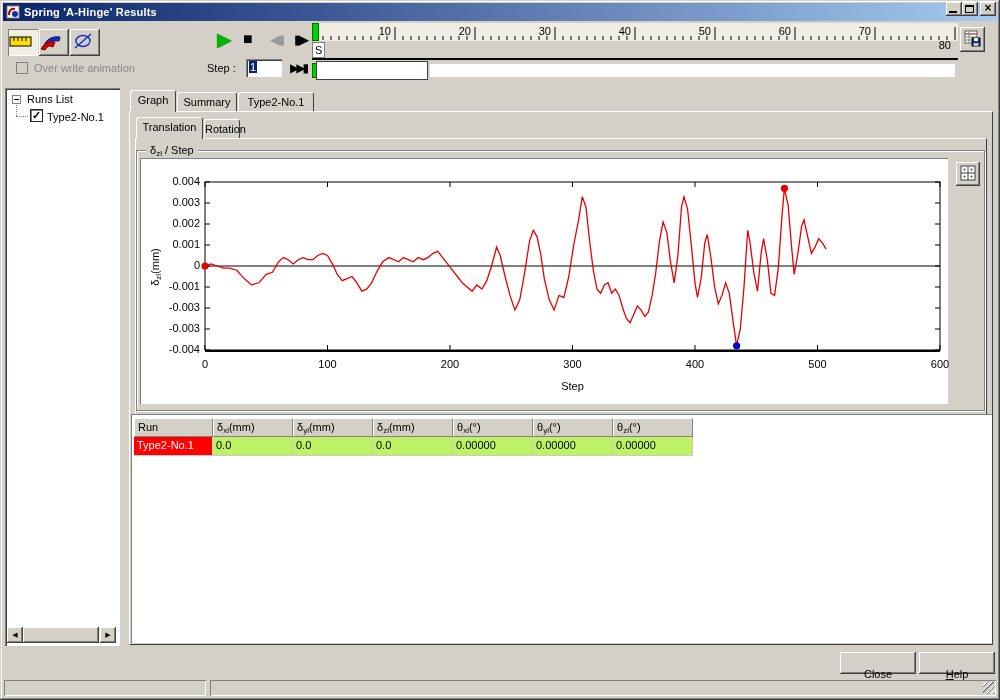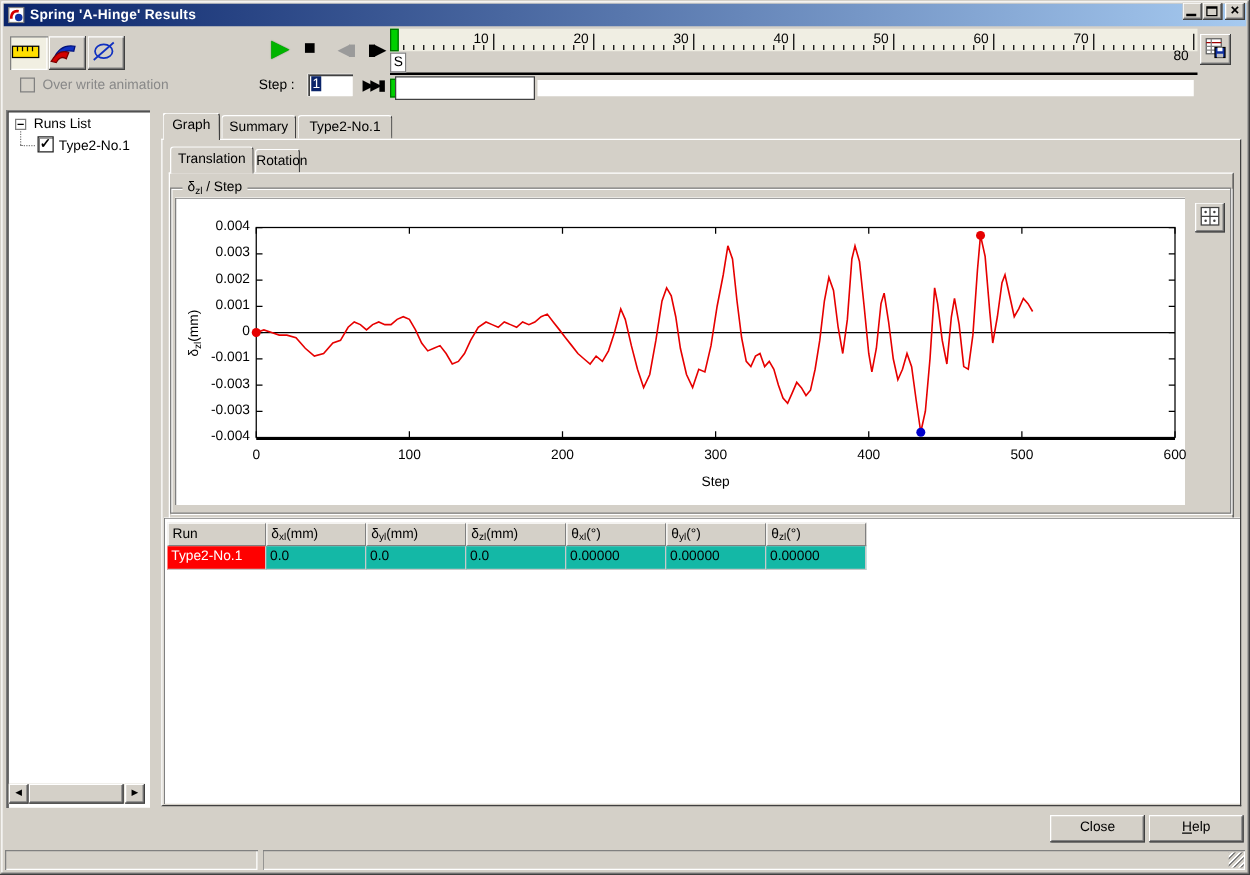--- a/index.html
+++ b/index.html
@@ -79,25 +79,25 @@
   .annot { position:absolute; right:12px; text-align:right; font-size:11px; white-space:pre; }
   .sb { font-size:8px; vertical-align:-2px; }
   
   .tblpanel { left:131px; top:414px; width:861px; height:229px; background:#fff;
     box-shadow: inset 1px 1px #808080; }
   .rtable { left:134px; top:418px; display:flex; flex-direction:column; }
   .trow { display:flex; }
   .hcell { height:19px; background:#d4d0c8; padding:2px 3px 0;
     border-top:1px solid #fff; border-left:1px solid #fff;
     border-right:1px solid #808080; border-bottom:1px solid #808080; }
-  .dcell { height:19px; background:#14b8a6; padding:2px 3px 0;
+  .dcell { height:19px; background:#bef264; padding:2px 3px 0;
     border-right:1px solid #c8c8c8; border-bottom:1px solid #c8c8c8; }
   .runcell { background:#ff0000; color:#fff; }
   
-  .footbtn { width:76px; height:22px; padding-top:4px; }
+  .footbtn { width:76px; height:22px; padding-top:16px; }
   .statuspanel { height:16px; background:#d4d0c8;
     box-shadow: inset 1px 1px #808080, inset -1px -1px #ffffff; }
   .grip { right:5px; top:682px; width:12px; height:12px;
     background: repeating-linear-gradient(135deg,#d4d0c8 0 2px,#fff 2px 3px,#808080 3px 4px); }
   svg { display:block; }
 </style>
 </head>
 <body>
 
 <div class="abs frame"></div>

